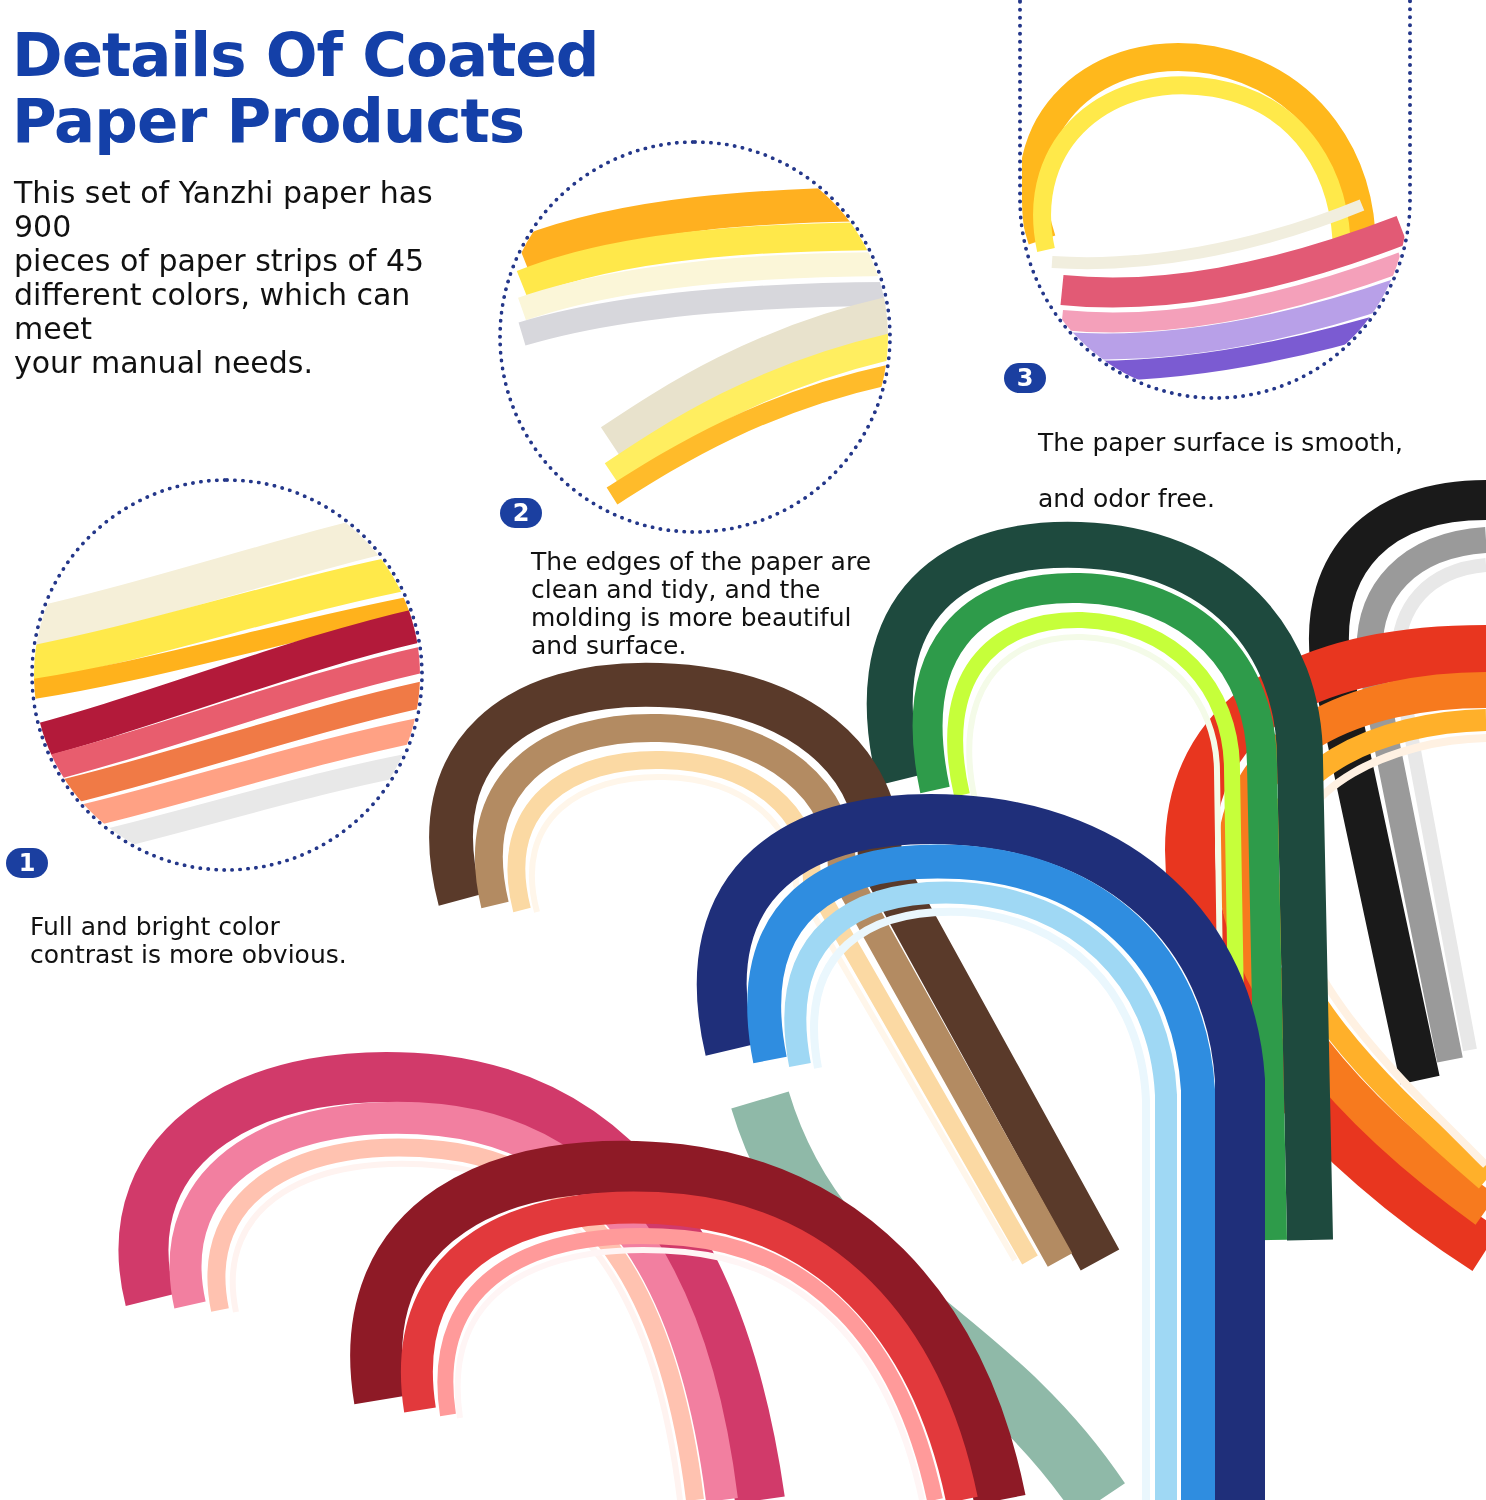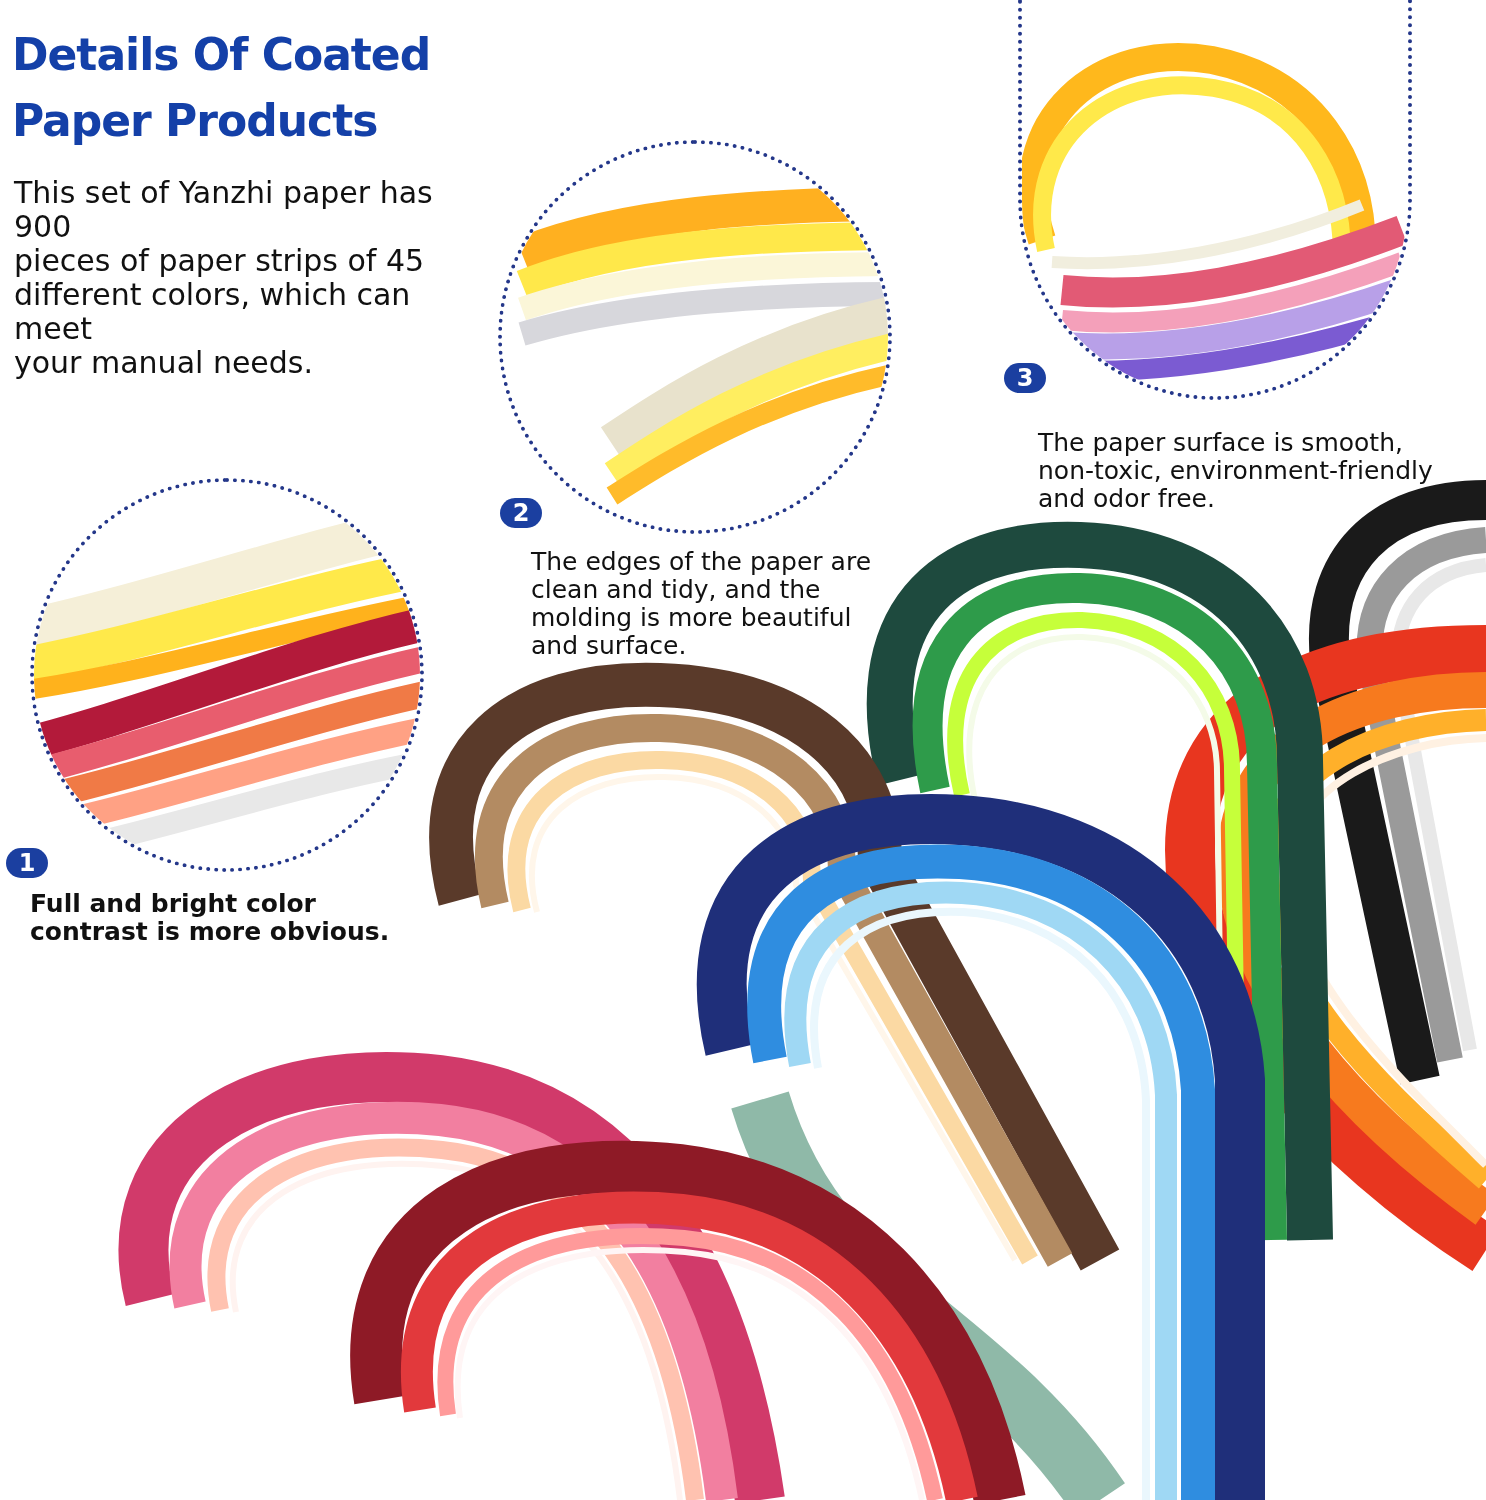--- a/index.html
+++ b/index.html
@@ -1,17 +1,17 @@
 <!DOCTYPE html>
 <html><head>
 <meta charset="utf-8">
 <style>
   html,body{margin:0;padding:0;}
   body{width:1486px;height:1500px;background:#ffffff;position:relative;overflow:hidden;font-family:"DejaVu Sans","Liberation Sans",sans-serif;}
-  .title{position:absolute;left:12px;top:22px;margin:0;font-family:"DejaVu Sans","Liberation Sans",sans-serif;font-weight:bold;font-size:44px;line-height:66px;color:#1440a8;letter-spacing:-1px;}
+  .title{position:absolute;left:12px;top:22px;margin:0;font-family:"DejaVu Sans","Liberation Sans",sans-serif;font-weight:bold;font-size:61px;line-height:66px;color:#1440a8;letter-spacing:-1px;}
   .intro{position:absolute;left:14px;top:176px;width:460px;font-size:30px;line-height:34px;color:#111;}
   .circle{position:absolute;border-radius:50%;border:4px dotted #24378a;overflow:hidden;background:#fff;}
   .badge{position:absolute;width:42px;height:30px;border-radius:16px;background:#1b3fa0;color:#fff;font-weight:bold;font-size:24px;line-height:30px;text-align:center;}
   .caption{position:absolute;font-size:25px;line-height:28px;color:#111;}
   svg{display:block;}
   .strips{position:absolute;left:0;top:0;}
 </style>
 </head>
 <body>
 
@@ -87,21 +87,21 @@
       <path d="M-20 210 C120 190 260 145 400 120" stroke="#ffb21c" stroke-width="20"></path>
       <path d="M-20 265 C120 230 260 170 400 140" stroke="#b31a3a" stroke-width="34"></path>
       <path d="M-20 295 C120 262 260 205 400 175" stroke="#e85d6e" stroke-width="26"></path>
       <path d="M-20 322 C120 292 260 240 400 210" stroke="#f07a46" stroke-width="26"></path>
       <path d="M-20 350 C120 322 260 272 400 245" stroke="#ffa184" stroke-width="24"></path>
       <path d="M-20 378 C120 352 260 302 400 278" stroke="#e8e8e8" stroke-width="22"></path>
     </g>
   </svg>
 </div>
 <div class="badge" style="left:6px;top:848px;">1</div>
-<div class="caption" style="left:30px;top:890px;font-weight:bold;">
+<div class="caption" style="left:30px;top:913px;">
   <span>Full and bright color</span><br>
   <span>contrast is more obvious.</span>
 </div>
 
 <div class="circle" style="left:498px;top:140px;width:386px;height:386px;">
   <svg width="386" height="386" viewBox="0 0 386 386">
     <g fill="none">
       <path d="M20 110 C120 70 260 60 400 60" stroke="#ffb020" stroke-width="34"></path>
       <path d="M20 140 C120 100 260 92 400 92" stroke="#ffe84a" stroke-width="28"></path>
       <path d="M20 165 C120 130 260 120 400 120" stroke="#fbf6d8" stroke-width="24"></path>
@@ -129,15 +129,15 @@
       <path d="M40 320 C140 330 250 310 380 262" stroke="#f4a0ba" stroke-width="20"></path>
       <path d="M40 345 C140 352 250 335 380 290" stroke="#b8a0e8" stroke-width="26"></path>
       <path d="M40 370 C140 375 250 358 380 318" stroke="#7b5bd2" stroke-width="20"></path>
       <path d="M30 262 C120 268 230 250 340 205" stroke="#f1eede" stroke-width="12"></path>
     </g>
   </svg>
 </div>
 <div class="badge" style="left:1004px;top:363px;">3</div>
 <div class="caption" style="left:1038px;top:405px;margin-top:24px;">
   <span>The paper surface is smooth,</span><br>
-  <span>non-toxic, environment-friendly</span><br>
+  <br>
   <span>and odor free.</span>
 </div>
 
 </body></html>

